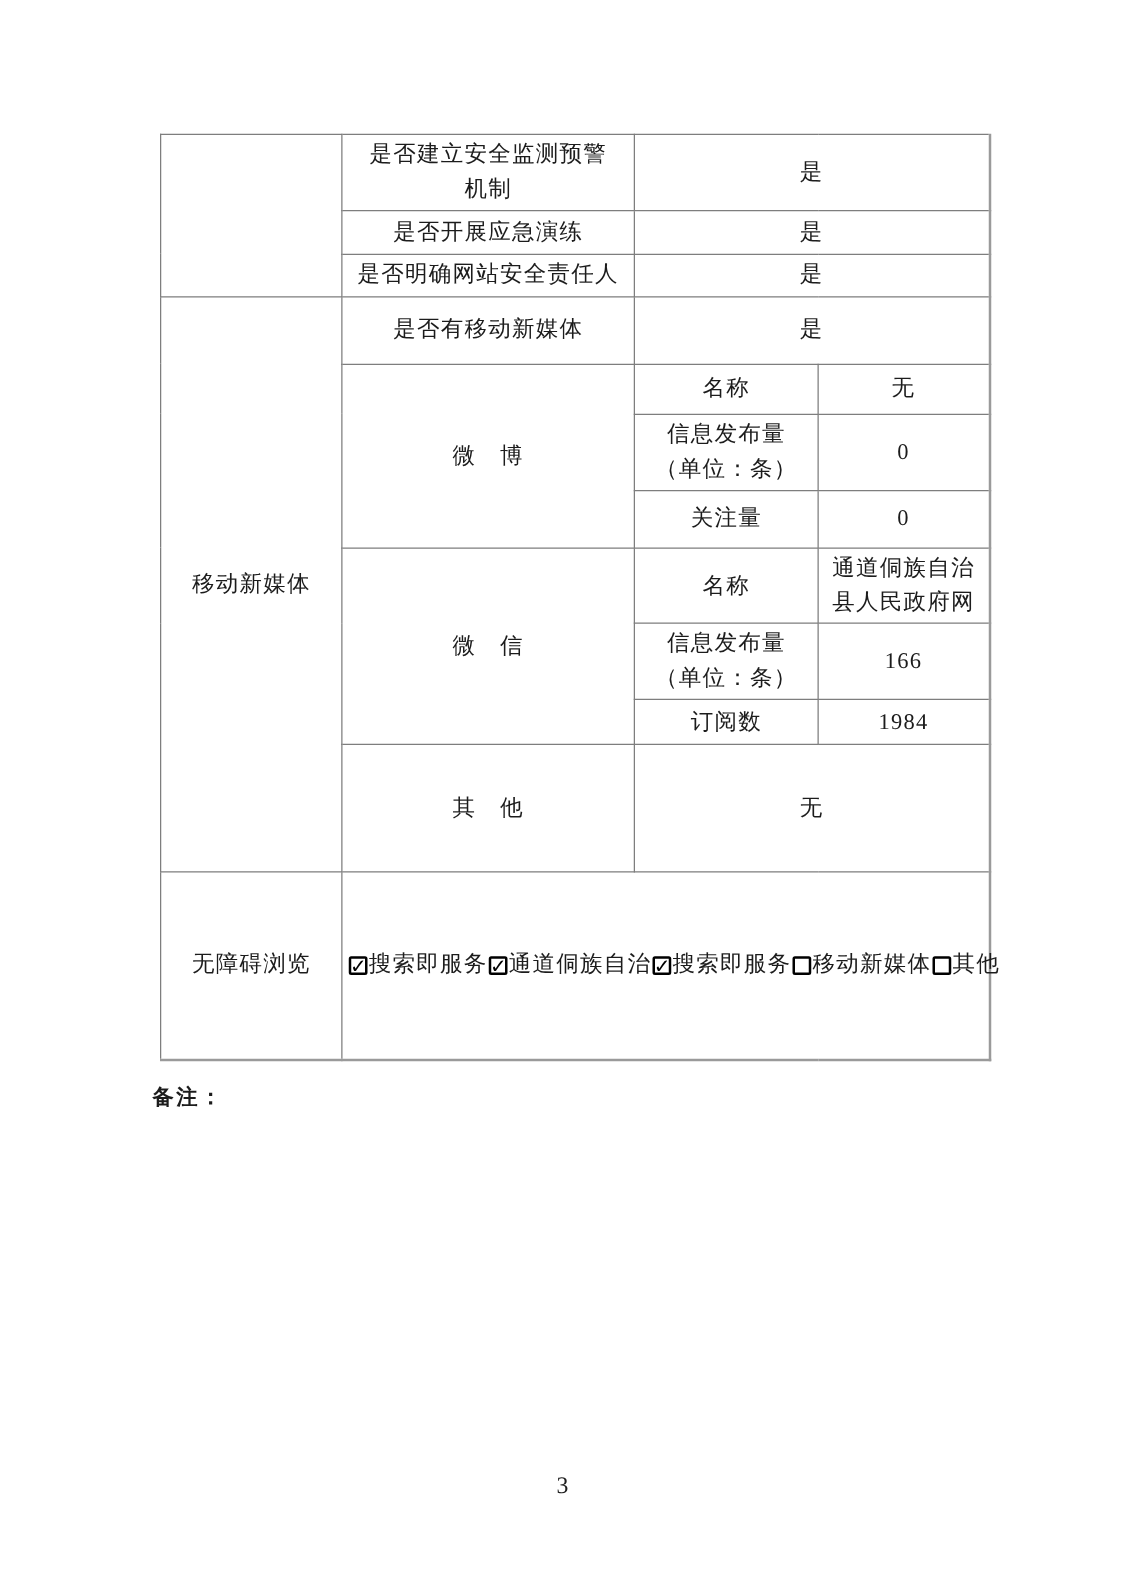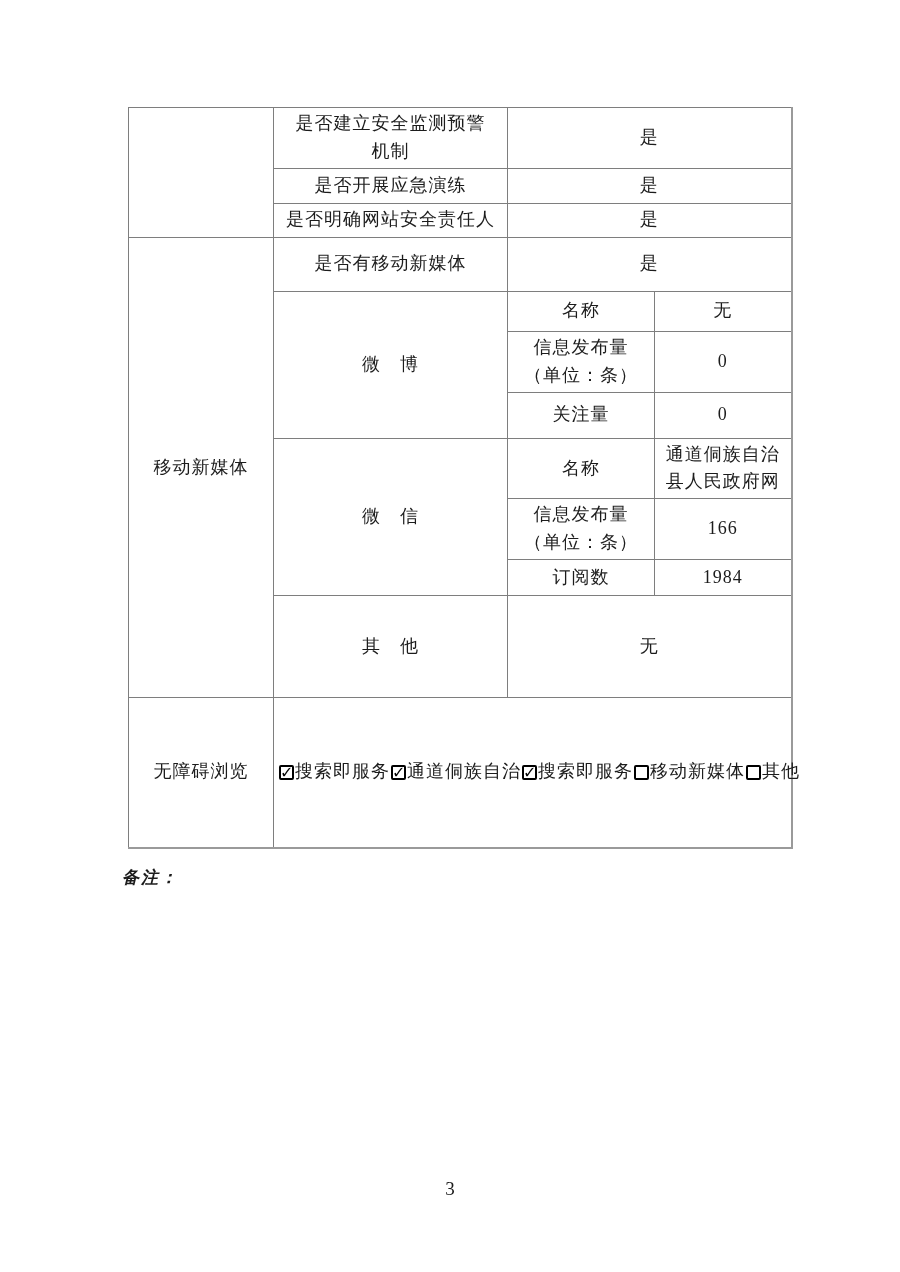--- a/index.html
+++ b/index.html
@@ -55,21 +55,20 @@
     font-weight: bold;
     color: #000;
     font-family: "DejaVu Sans", sans-serif;
   }
   .remarks {
     position: absolute;
     left: 122px; top: 866px;
     font-size: 17px;
     font-weight: bold;
     letter-spacing: 2px;
-    font-style: italic;
   }
   .page-number {
     position: absolute;
     left: 0; top: 1178px;
     width: 100%;
     text-align: center;
     font-size: 19px;
   }
 </style>
 </head>

